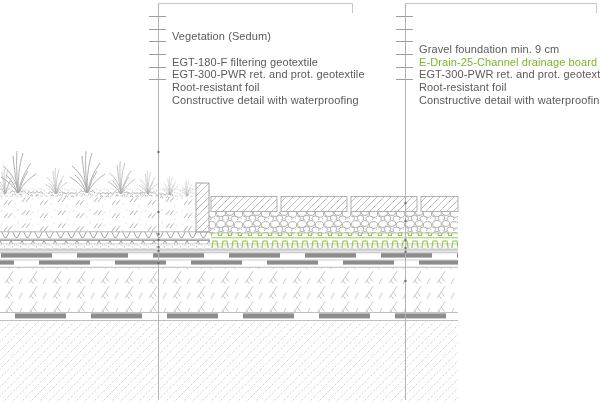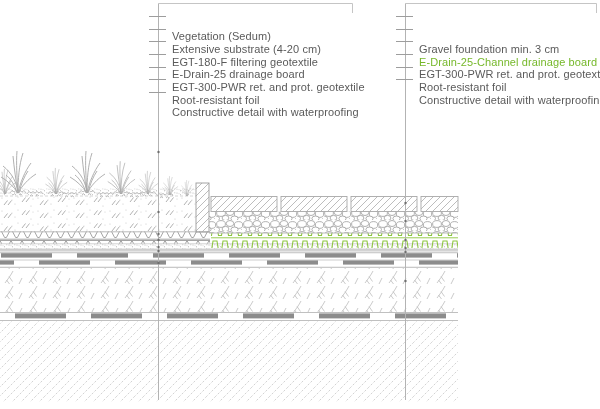--- a/index.html
+++ b/index.html
@@ -252,51 +252,46 @@
     </g>
   </svg>
 
   <div class="legend legend-left">
     <div class="row">
       <span class="tick"></span>
       <span class="label">Vegetation (Sedum)</span>
     </div>
     <div class="row">
       <span class="tick"></span>
-      <span class="label">Extensive substrate (4-20 cm)</span>
     </div>
     <div class="row">
       <span class="tick"></span>
       <span class="label">EGT-180-F filtering geotextile</span>
     </div>
     <div class="row">
       <span class="tick"></span>
-      <span class="label">E-Drain-25 drainage board</span>
-    </div>
-    <div class="row">
-      <span class="tick"></span>
       <span class="label">EGT-300-PWR ret. and prot. geotextile</span>
     </div>
     <div class="row">
       <span class="tick"></span>
       <span class="label">Root-resistant foil</span>
     </div>
     <div class="row">
       <span class="tick"></span>
       <span class="label">Constructive detail with waterproofing</span>
     </div>
   </div>
 
   <div class="legend legend-right">
     <div class="row">
       <span class="tick"></span>
     </div>
     <div class="row">
       <span class="tick"></span>
-      <span class="label">Gravel foundation min. 3 cm</span>
+      <span class="label">Gravel foundation min. 9 cm</span>
     </div>
     <div class="row">
       <span class="tick"></span>
       <span class="label green">E-Drain-25-Channel drainage board</span>
     </div>
     <div class="row">
       <span class="tick"></span>
       <span class="label">EGT-300-PWR ret. and prot. geotextile</span>
     </div>
     <div class="row">

